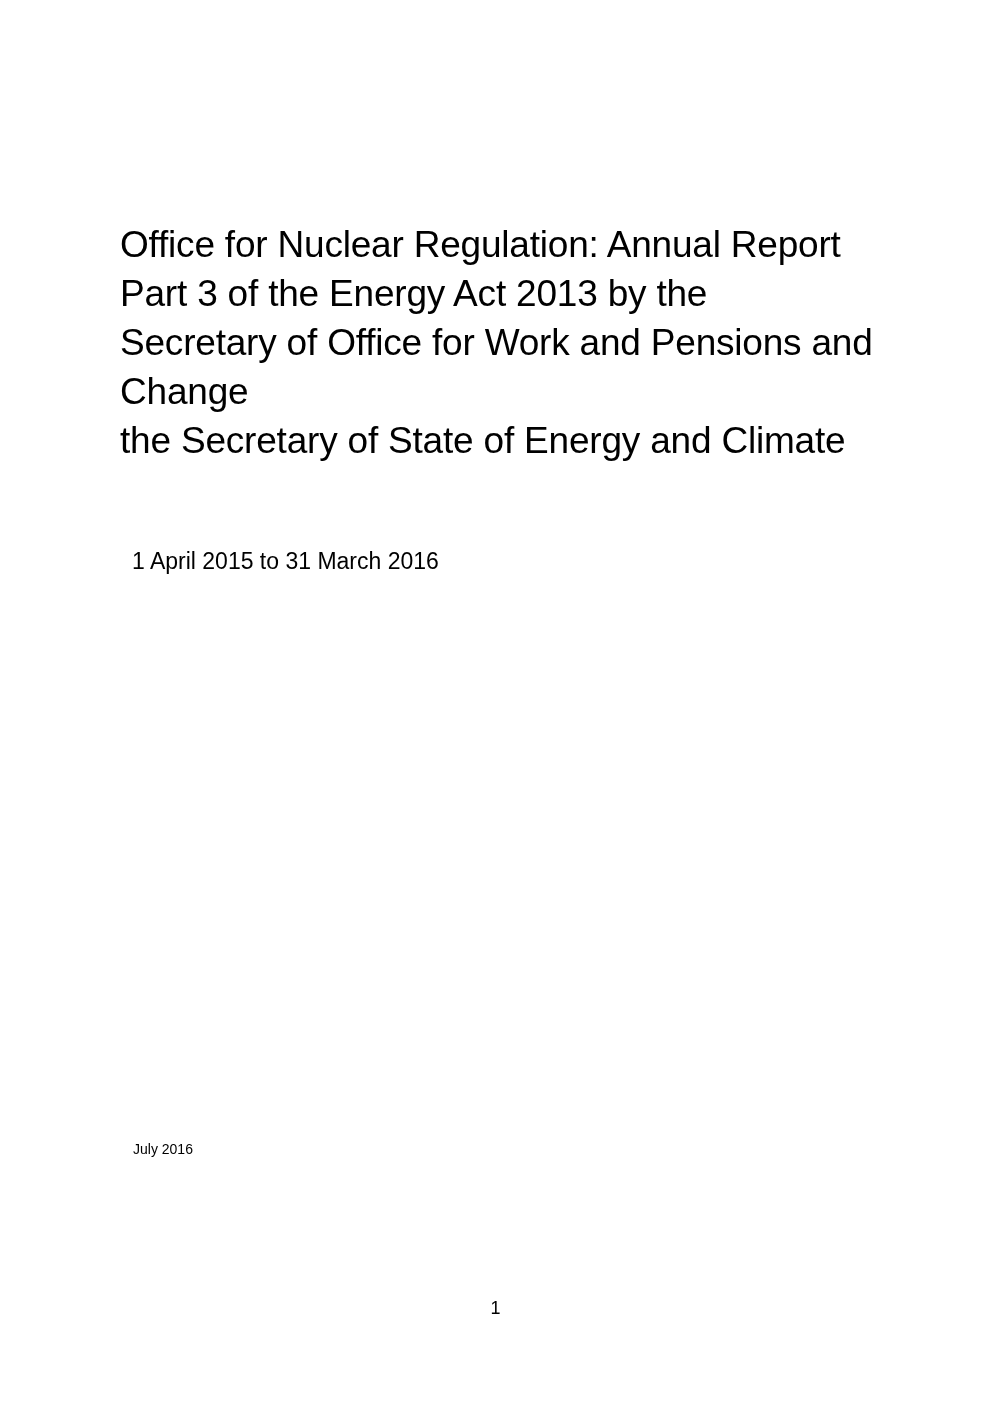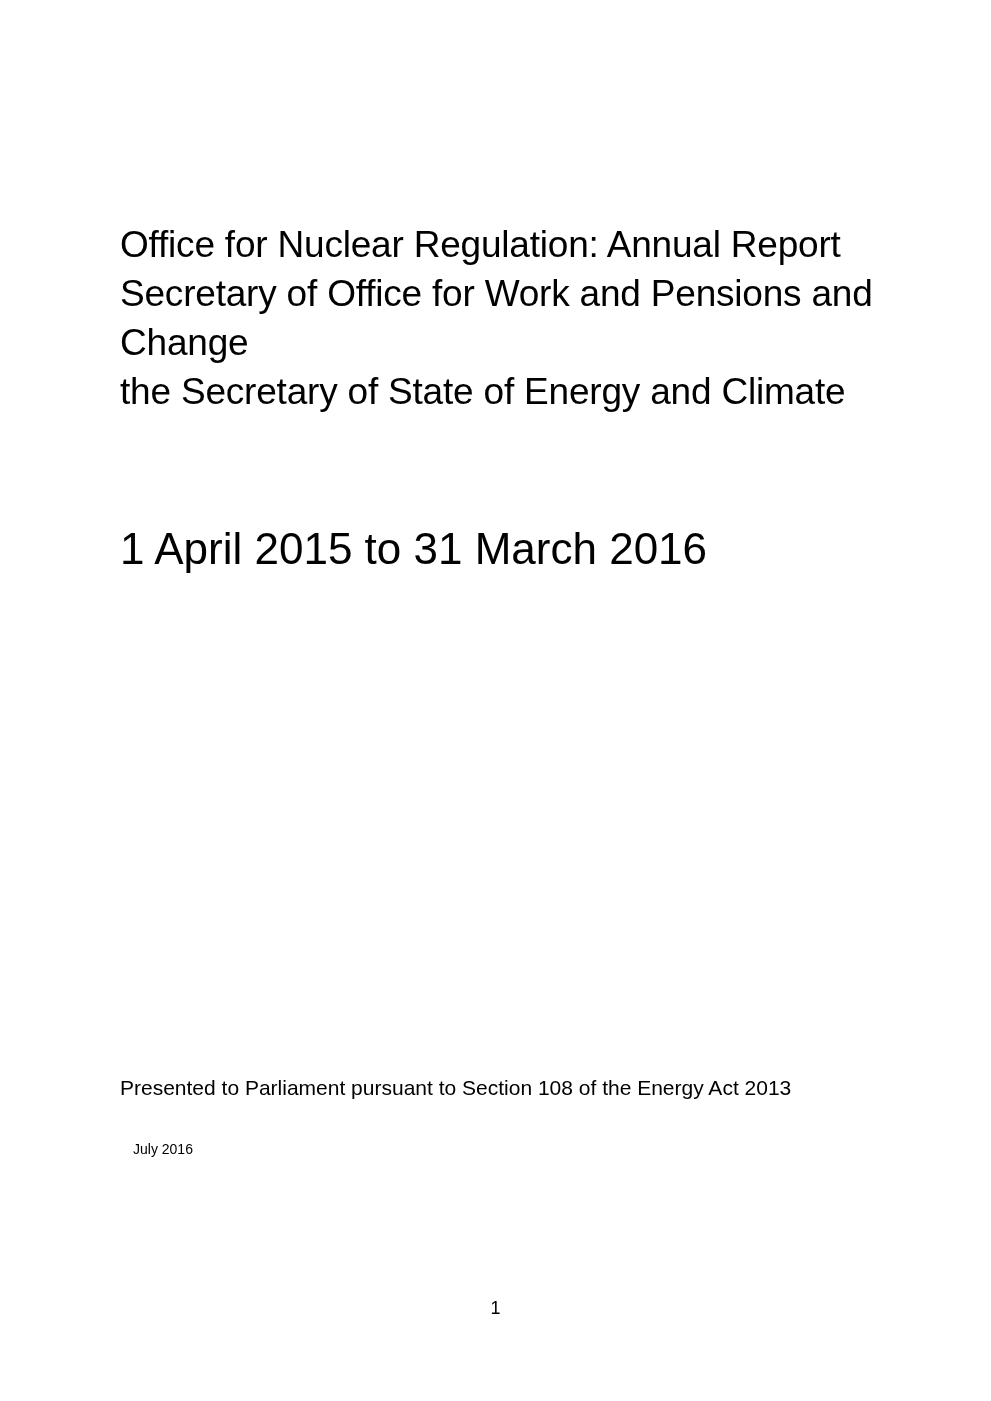--- a/index.html
+++ b/index.html
@@ -34,22 +34,22 @@
       letter-spacing: -0.2px;
     }
     .title .line {
       display: block;
       white-space: nowrap;
     }
     .period {
       position: absolute;
       left: 120px;
       top: 526px;
-      margin: 0;
-      font-size: 44px;
+      margin: 12px;
+      font-size: 23px;
       line-height: 46px;
       white-space: nowrap;
     }
     .presented {
       position: absolute;
       left: 120px;
       top: 1074px;
       margin: 0;
       font-size: 21px;
       line-height: 28px;
@@ -73,25 +73,25 @@
       font-size: 18px;
       line-height: 24px;
     }
   </style>
 </head>
 <body>
 
 <div class="page">
   <h1 class="title">
     <span class="line">Office for Nuclear Regulation: Annual Report</span>
+    <span class="line">Part 3 of the Energy Act 2013 by the</span>
     <span class="line">Secretary of Office for Work and Pensions and</span>
     <span class="line">Change</span>
     <span class="line">the Secretary of State of Energy and Climate</span>
   </h1>
 
   <p class="period">1 April 2015 to 31 March 2016</p>
 
-  <p class="presented">Presented to Parliament pursuant to Section 108 of the Energy Act 2013</p>
 
   <p class="date">July 2016</p>
 
   <div class="page-number">1</div>
 </div>
 
 </body></html>

